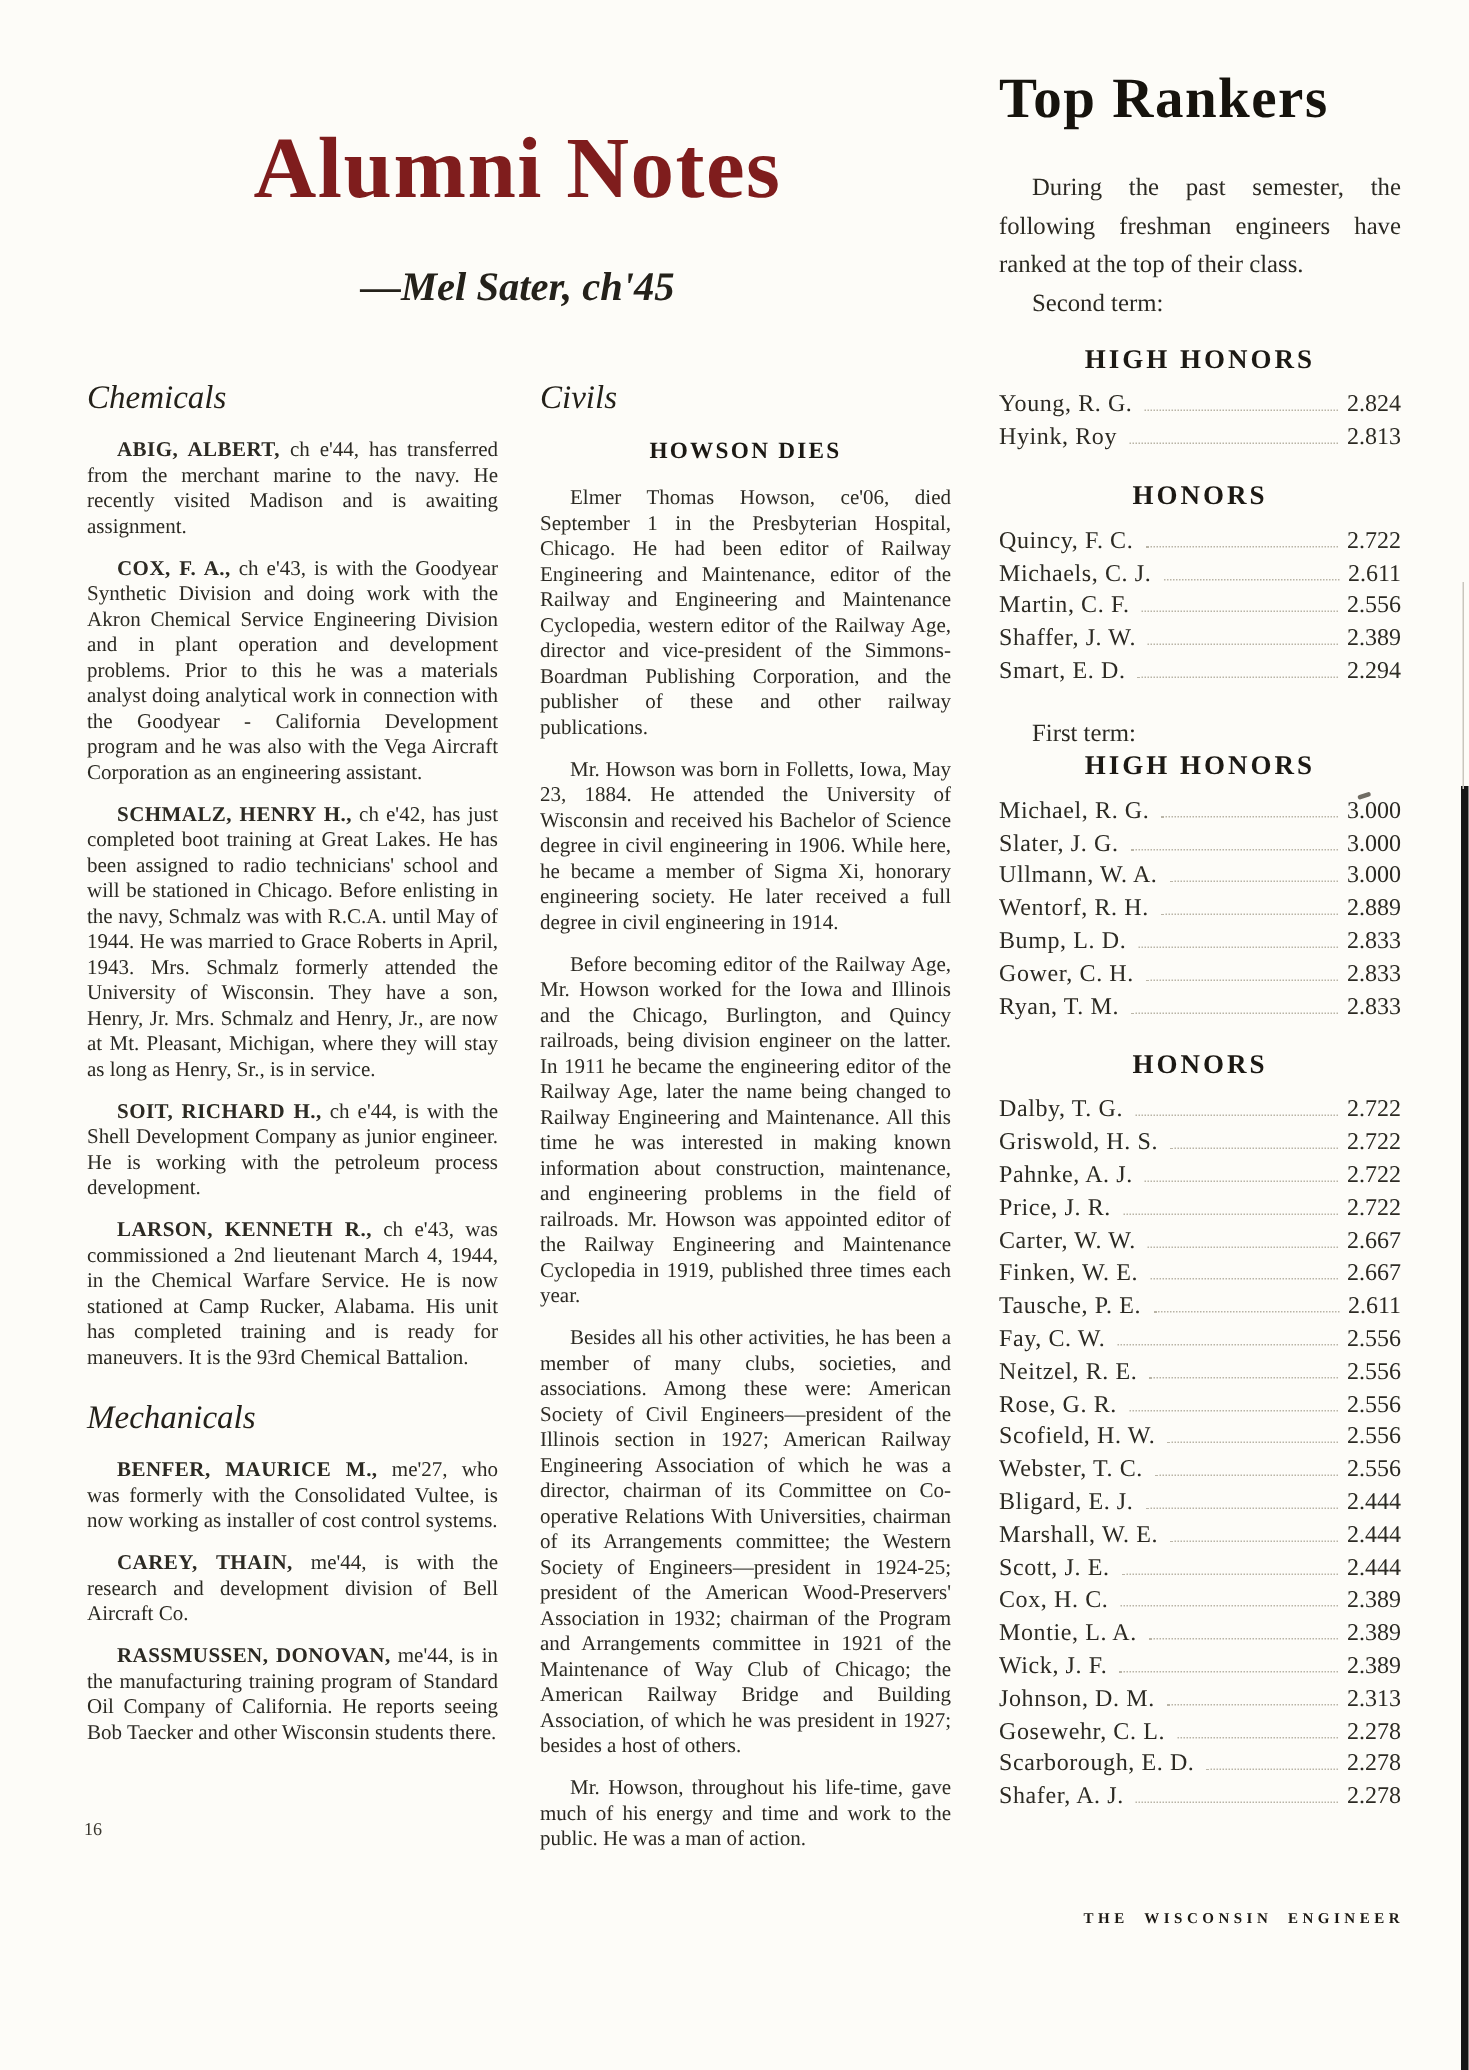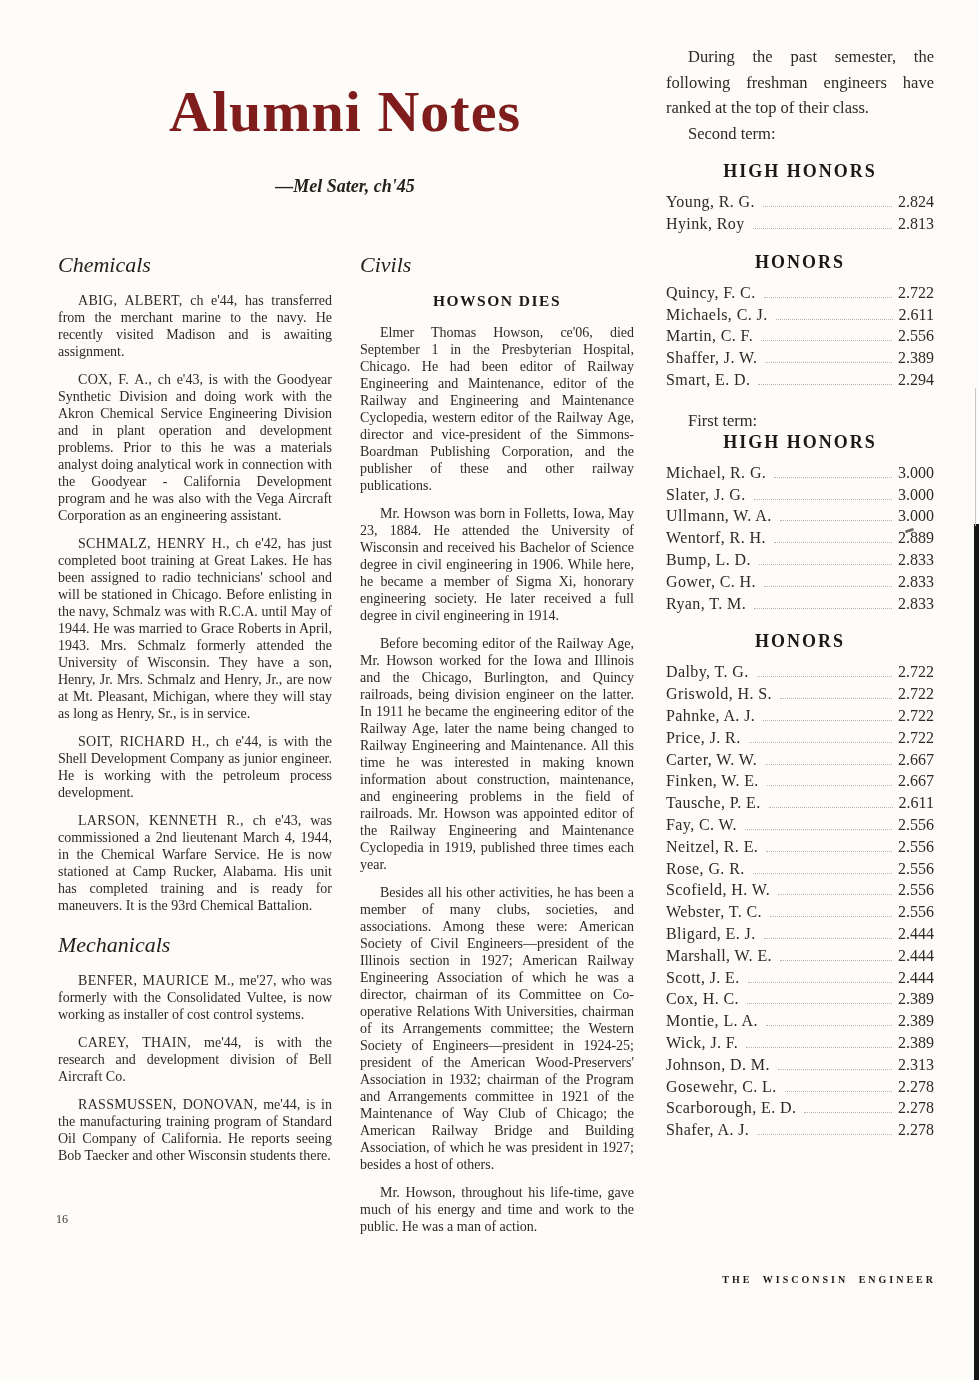--- a/index.html
+++ b/index.html
@@ -13,40 +13,40 @@
   }
   .page { position:absolute; inset:0; }
 
   .title {
     position:absolute; left:60px; top:78px; width:570px; margin:0;
     text-align:center; font-size:58px; font-weight:bold;
     letter-spacing:1px; color:#7f1d1d;
   }
   .byline {
     position:absolute; left:60px; top:176px; width:570px;
-    text-align:center; font-style:italic; font-weight:bold; font-size:18px;
+    text-align:center; font-style:italic; font-weight:bold; font-size:27px;
     color:#24211a;
   }
 
   .col { position:absolute; top:252px; width:274px; }
   .col-left { left:58px; }
   .col-mid { left:360px; }
   .col-right { top:44px; left:666px; width:268px; }
 
   .section-head {
     font-style:italic; font-weight:normal; font-size:22px;
     margin:0 0 14px 0; color:#24211a;
   }
   .section-head.mech { margin-top:18px; }
 
   .para {
     text-align:justify; font-size:14px; line-height:17px;
     margin:0 0 11px 0; text-indent:20px;
   }
-  .para .lead { font-weight:normal; letter-spacing:0.3px;margin-top:28px; }
+  .para .lead { font-weight:bold; letter-spacing:0.3px;margin-top:28px; }
 
   .subhead {
     text-align:center; font-weight:bold; font-size:15.5px;
     letter-spacing:1.5px; margin:6px 0 14px 0; color:#1c1914;font-family:Liberation Serif, serif;
   }
 
   .tr-heading {
     font-size:38px; font-weight:bold; margin:0 0 24px 0;
     letter-spacing:1px; color:#16130d;
   }
@@ -133,20 +133,21 @@
 
         <p class="para"><span>Before becoming editor of the Railway Age, Mr. Howson worked for the Iowa and Illinois and the Chicago, Burlington, and Quincy railroads, being division engineer on the latter. In 1911 he became the engineering editor of the Railway Age, later the name being changed to Railway Engineering and Maintenance. All this time he was interested in making known information about construction, maintenance, and engineering problems in the field of railroads. Mr. Howson was appointed editor of the Railway Engineering and Maintenance Cyclopedia in 1919, published three times each year.</span></p>
 
         <p class="para"><span>Besides all his other activities, he has been a member of many clubs, societies, and associations. Among these were: American Society of Civil Engineers—president of the Illinois section in 1927; American Railway Engineering Association of which he was a director, chairman of its Committee on Co-operative Relations With Universities, chairman of its Arrangements committee; the Western Society of Engineers—president in 1924-25; president of the American Wood-Preservers' Association in 1932; chairman of the Program and Arrangements committee in 1921 of the Maintenance of Way Club of Chicago; the American Railway Bridge and Building Association, of which he was president in 1927; besides a host of others.</span></p>
 
         <p class="para"><span>Mr. Howson, throughout his life-time, gave much of his energy and time and work to the public. He was a man of action.</span></p>
       </div>
   </section>
 
   <section class="col col-right">
+    <h2 class="tr-heading">Top Rankers</h2>
     <p class="tr-intro">During the past semester, the following freshman engineers have ranked at the top of their class.</p>
     <p class="tr-term">Second term:</p>
 
     <h3 class="honor-head">HIGH HONORS</h3>
     <div class="honor-list">
 
         <div class="honor-row">
           <span class="hname">Young, R. G.</span>
           <span class="leader"></span>
           <span class="hscore">2.824</span>

